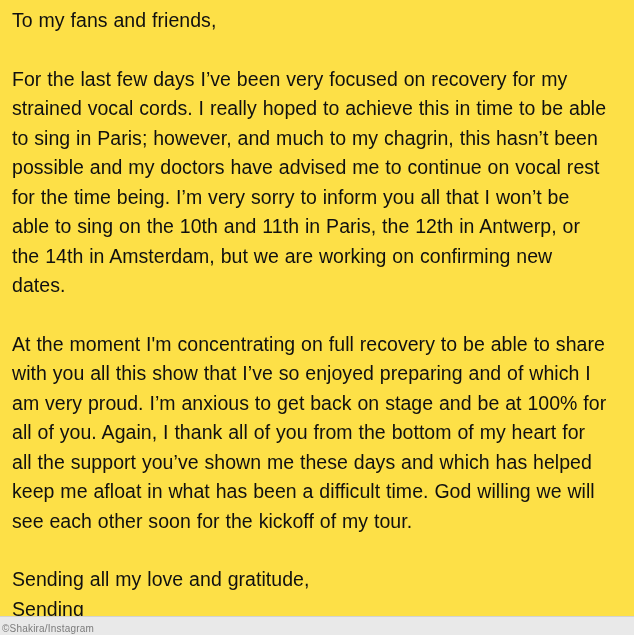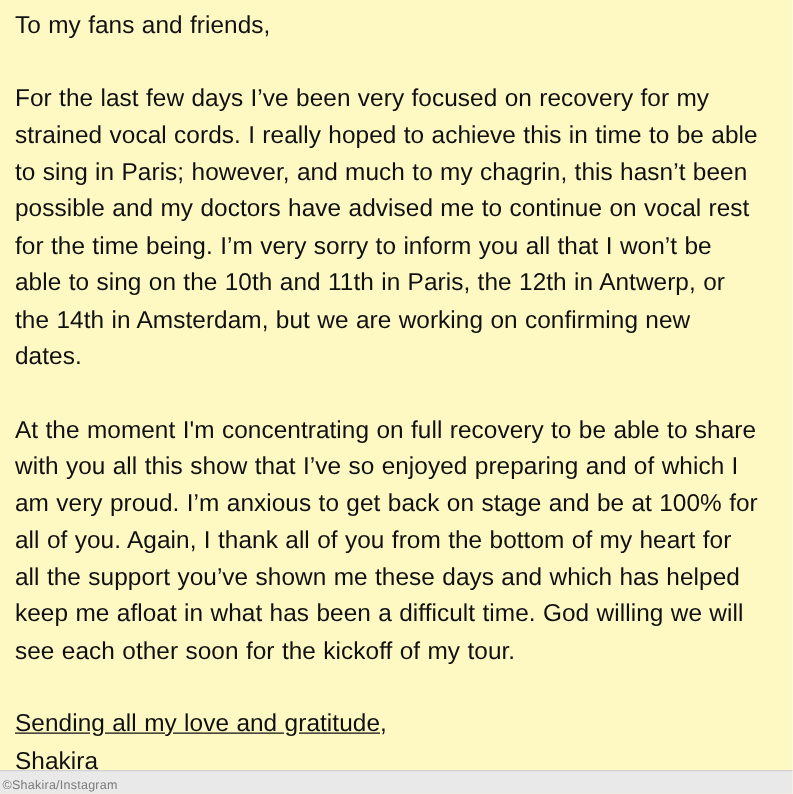--- a/index.html
+++ b/index.html
@@ -10,41 +10,40 @@
   body {
     width: 634px;
     height: 635px;
     overflow: hidden;
     font-family: "Liberation Sans", sans-serif;
   }
   .statement-sheet {
     position: relative;
     width: 634px;
     height: 635px;
-    background: #fef9c3;
+    background: #fde047;
     box-sizing: border-box;
     padding: 6px 24px 0 12px;
   }
   .statement-body {
     font-size: 19.5px;
     line-height: 29.5px;
     color: #101010;
     letter-spacing: 0.05px;
     word-spacing: 0.4px;
   }
   .para {
     margin: 0;
     white-space: pre-wrap;
   }
   .para-gap {
     height: 29px;
   }
   .signature-block {
     margin: 0;
-    text-decoration: underline;
   }
   .credit-bar {
     position: absolute;
     left: 0;
     bottom: 0;
     width: 634px;
     height: 18px;
     background: #e9e9e9;
     border-top: 1px solid #d2d2d2;
   }
@@ -65,18 +64,18 @@
 <div class="statement-sheet">
   <div class="statement-body">
     <p class="para">To my fans and friends,</p>
     <div class="para-gap"></div>
     <p class="para">For the last few days I’ve been very focused on recovery for my strained vocal cords. I really hoped to achieve this in time to be able to sing in Paris; however, and much to my chagrin, this hasn’t been possible and my doctors have advised me to continue on vocal rest for the time being. I’m very sorry to inform you all that I won’t be able to sing on the 10th and 11th in Paris, the 12th in Antwerp, or the 14th in Amsterdam, but we are working on confirming new dates.</p>
     <div class="para-gap"></div>
     <p class="para">At the moment I'm concentrating on full recovery to be able to share with you all this show that I’ve so enjoyed preparing and of which I am very proud. I’m anxious to get back on stage and be at 100% for all of you. Again, I thank all of you from the bottom of my heart for all the support you’ve shown me these days and which has helped keep me afloat in what has been a difficult time. God willing we will see each other soon for the kickoff of my tour.</p>
     <div class="para-gap"></div>
     <div class="signature-block">
       <p class="para">Sending all my love and gratitude,</p>
-      <p class="para">Shakira</p>
+      <p class="para">Sending</p>
     </div>
   </div>
   <div class="credit-bar"></div>
   <span class="credit-text">©Shakira/Instagram</span>
 </div>
 
 </body></html>

